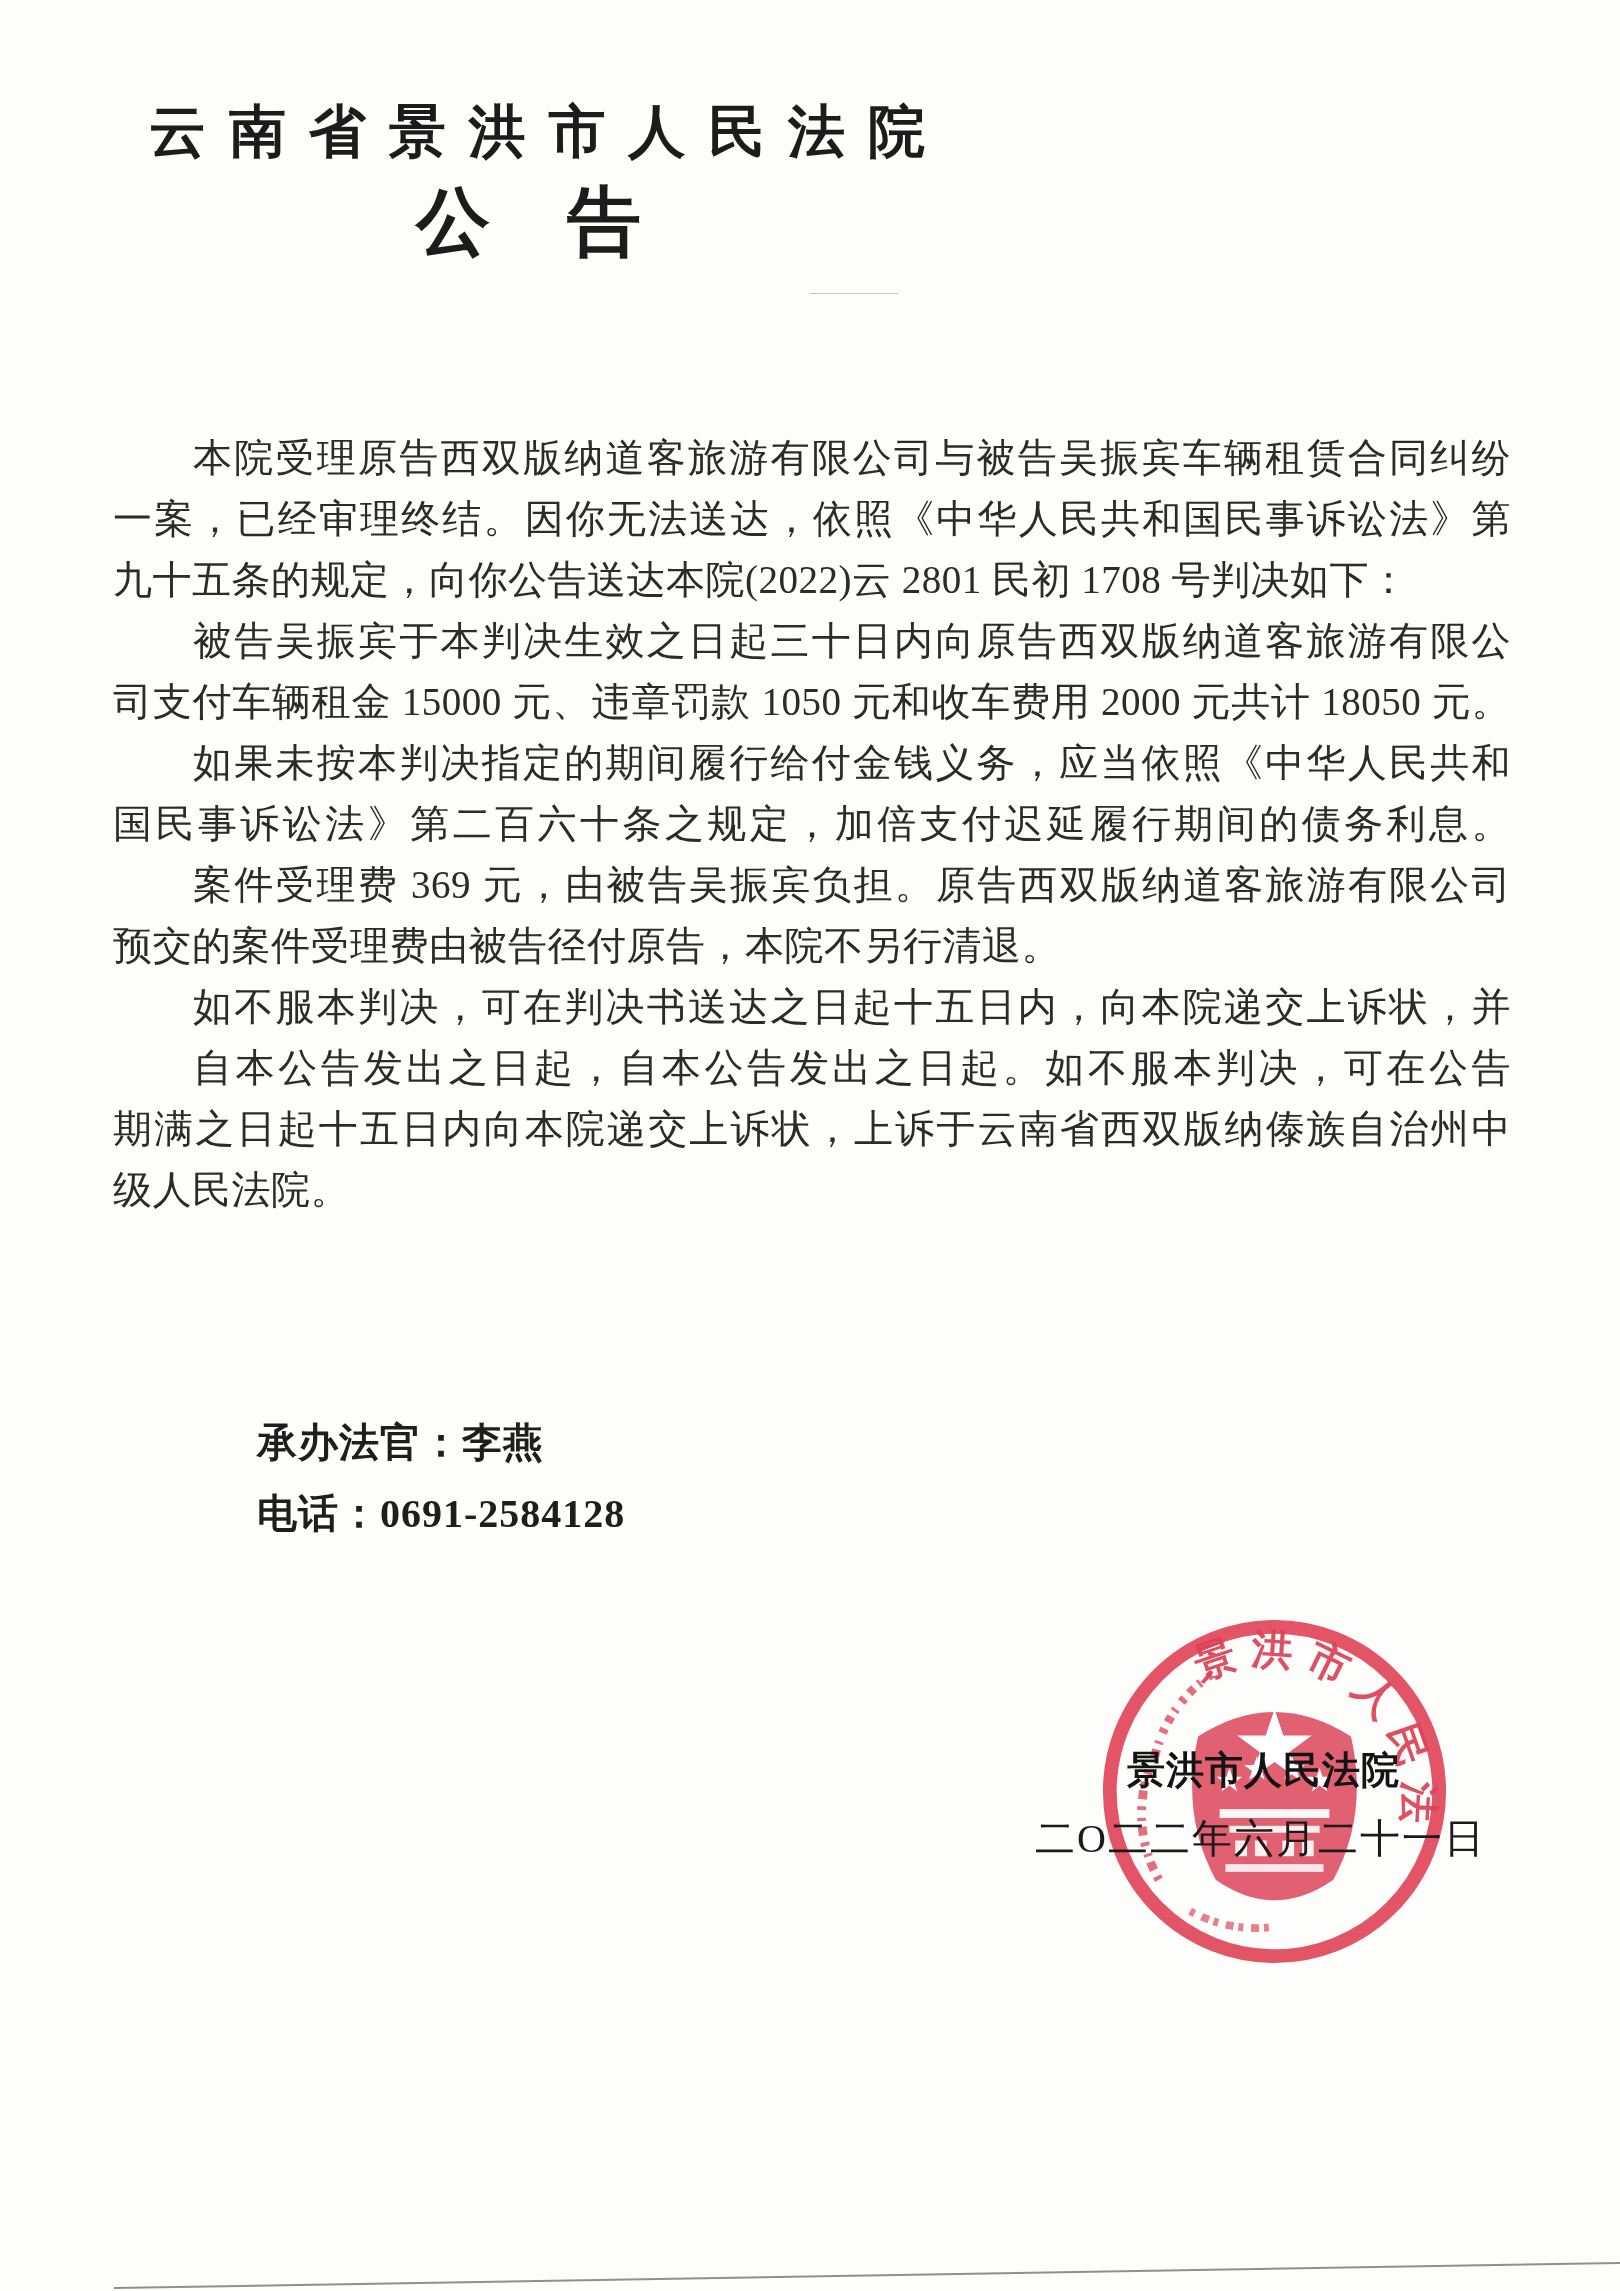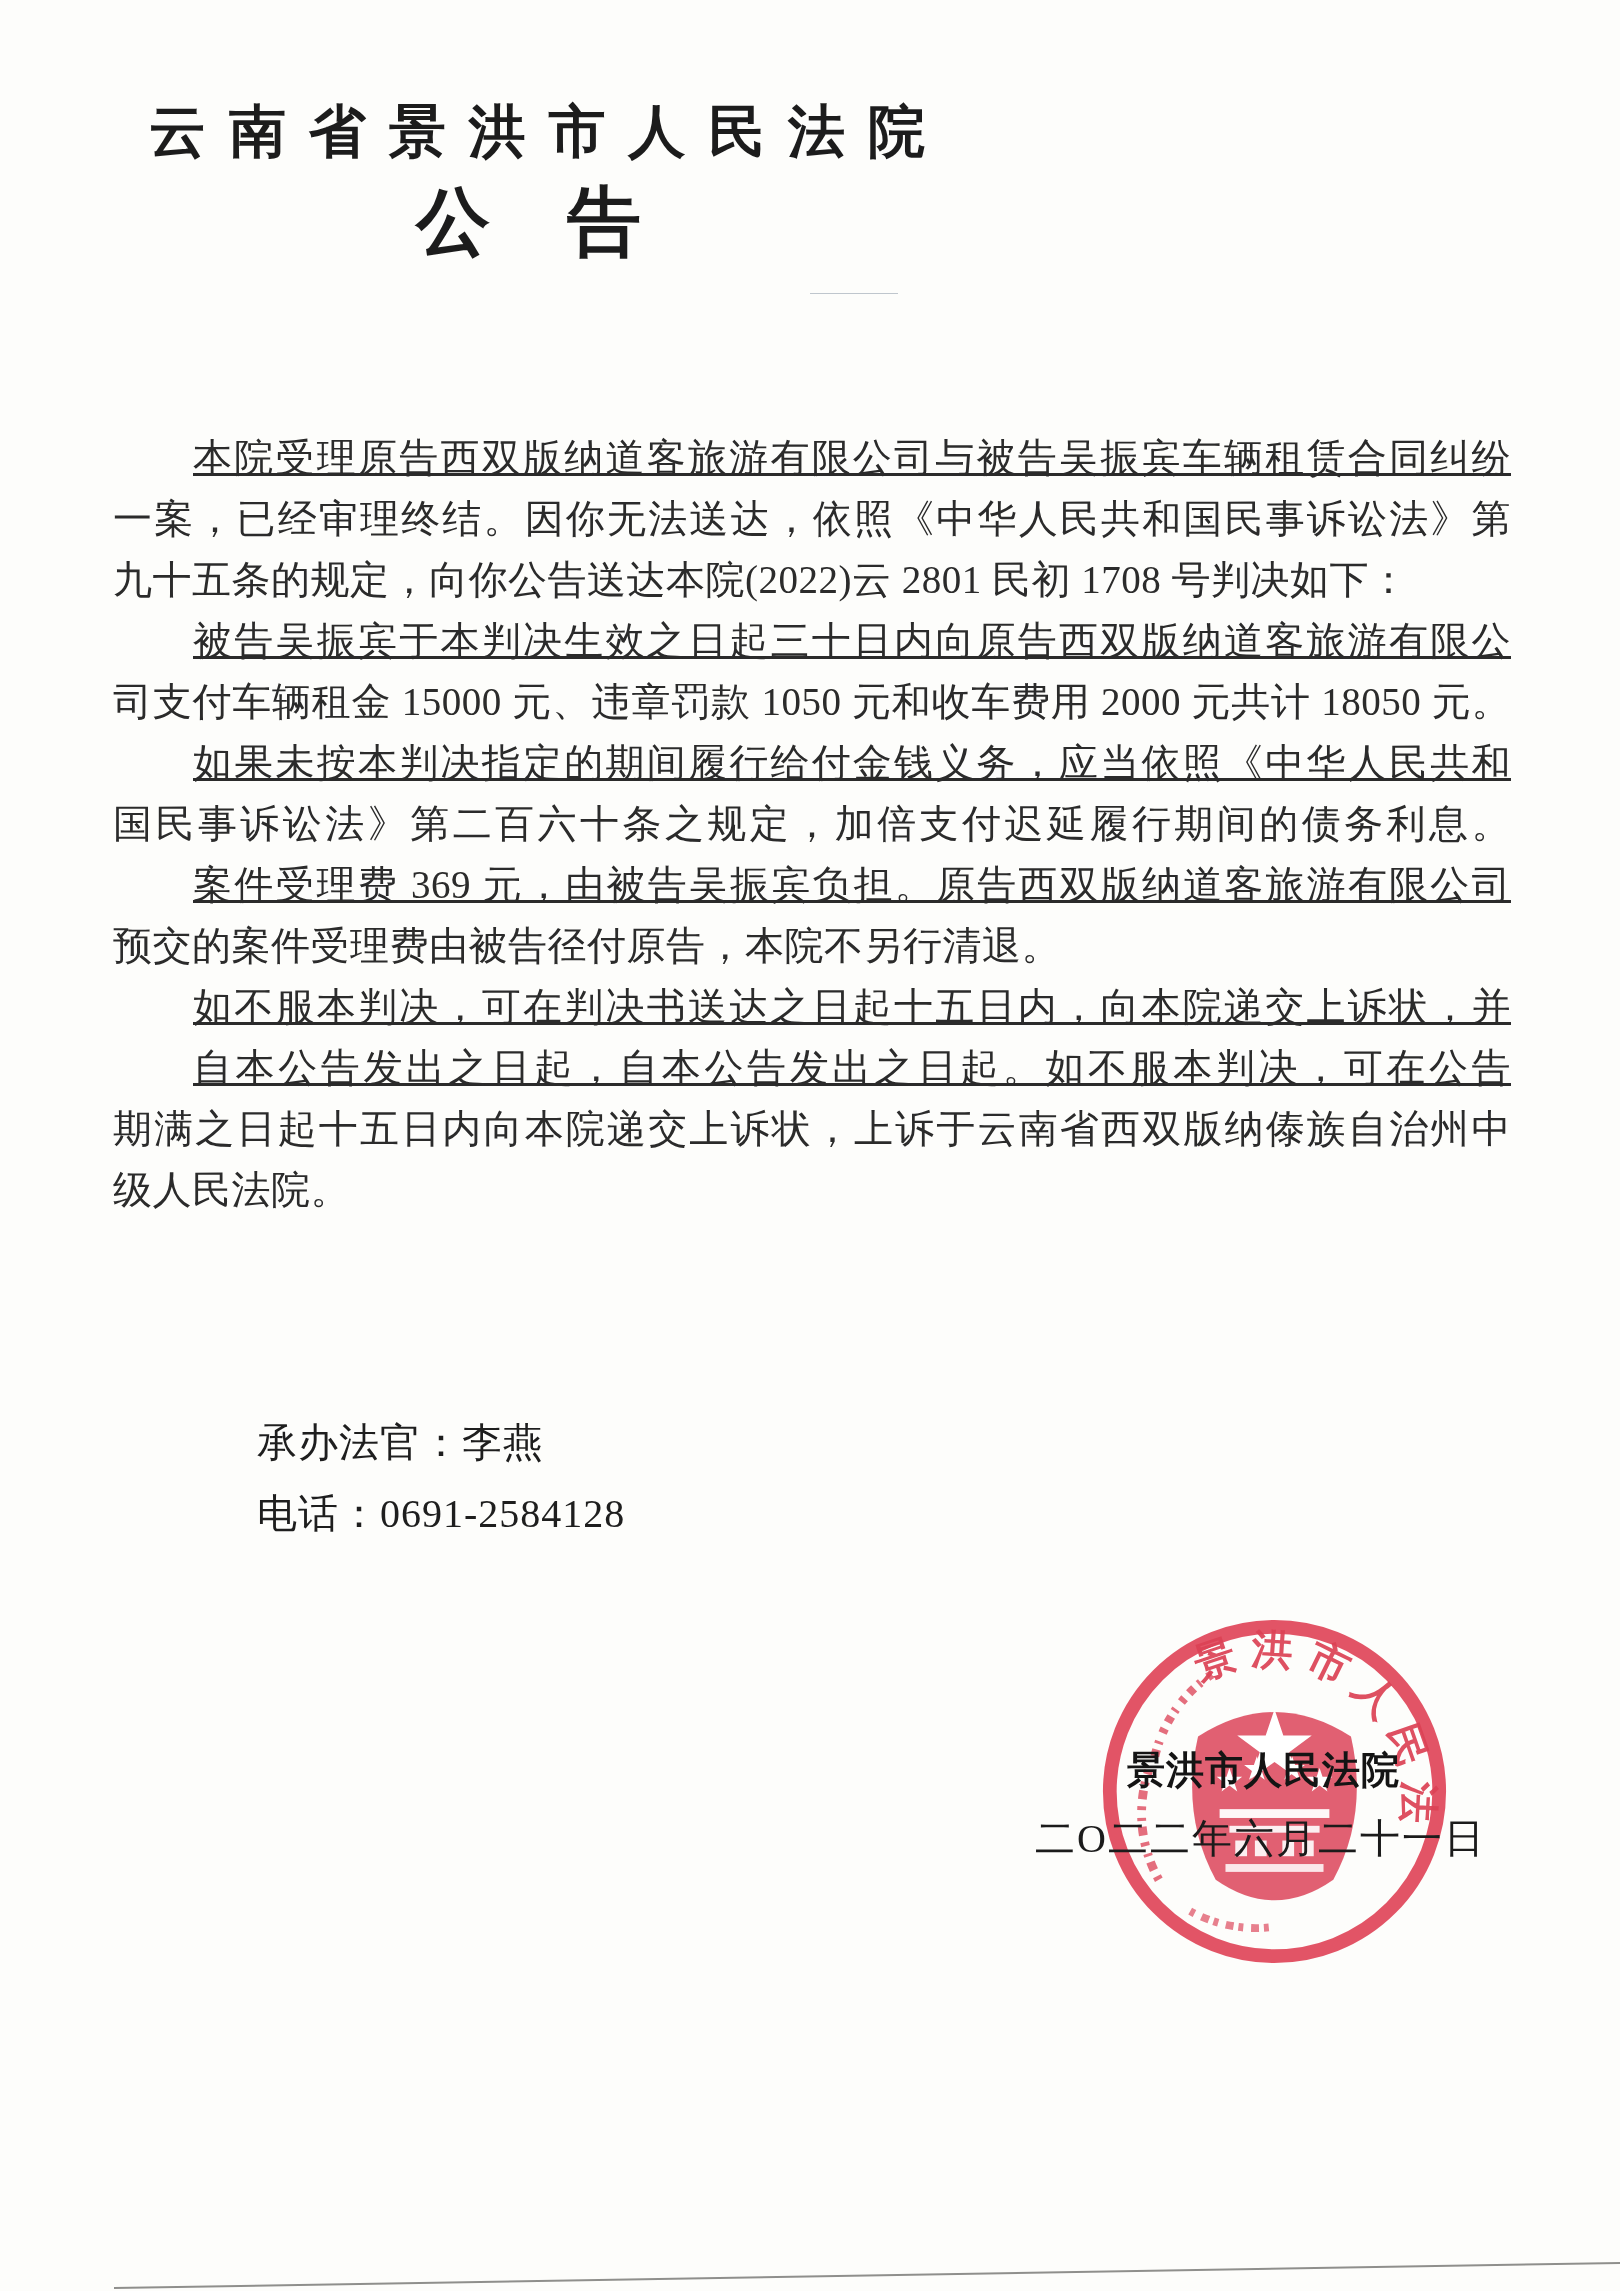--- a/index.html
+++ b/index.html
@@ -29,25 +29,25 @@
     position:absolute;left:113px;top:427px;width:1398px;
     font-size:39px;line-height:61px;color:#2b2b2b;
     letter-spacing:0.5px;
   }
   .body-text .line{white-space:nowrap;}
   .body-text .fill{
     white-space:normal;
     text-align:justify;text-align-last:justify;
     text-justify:inter-ideograph;
   }
-  .body-text .indent{text-indent:80px;text-decoration:underline;}
+  .body-text .indent{text-indent:80px;}
   
   .contact{
     position:absolute;left:257px;top:1407px;
-    font-size:40px;line-height:71px;font-weight:400;color:#1e1e1e;
+    font-size:40px;line-height:71px;font-weight:700;color:#1e1e1e;
     letter-spacing:1px;
   }
   
   .seal{position:absolute;left:1100px;top:1617px;width:349px;height:349px;z-index:1;}
   .seal svg{display:block;width:100%;height:100%;}
   .sign-name{
     position:absolute;left:1127px;top:1745px;width:274px;
     font-size:38px;font-weight:700;color:#141414;z-index:3;
     letter-spacing:1px;white-space:nowrap;
   }

